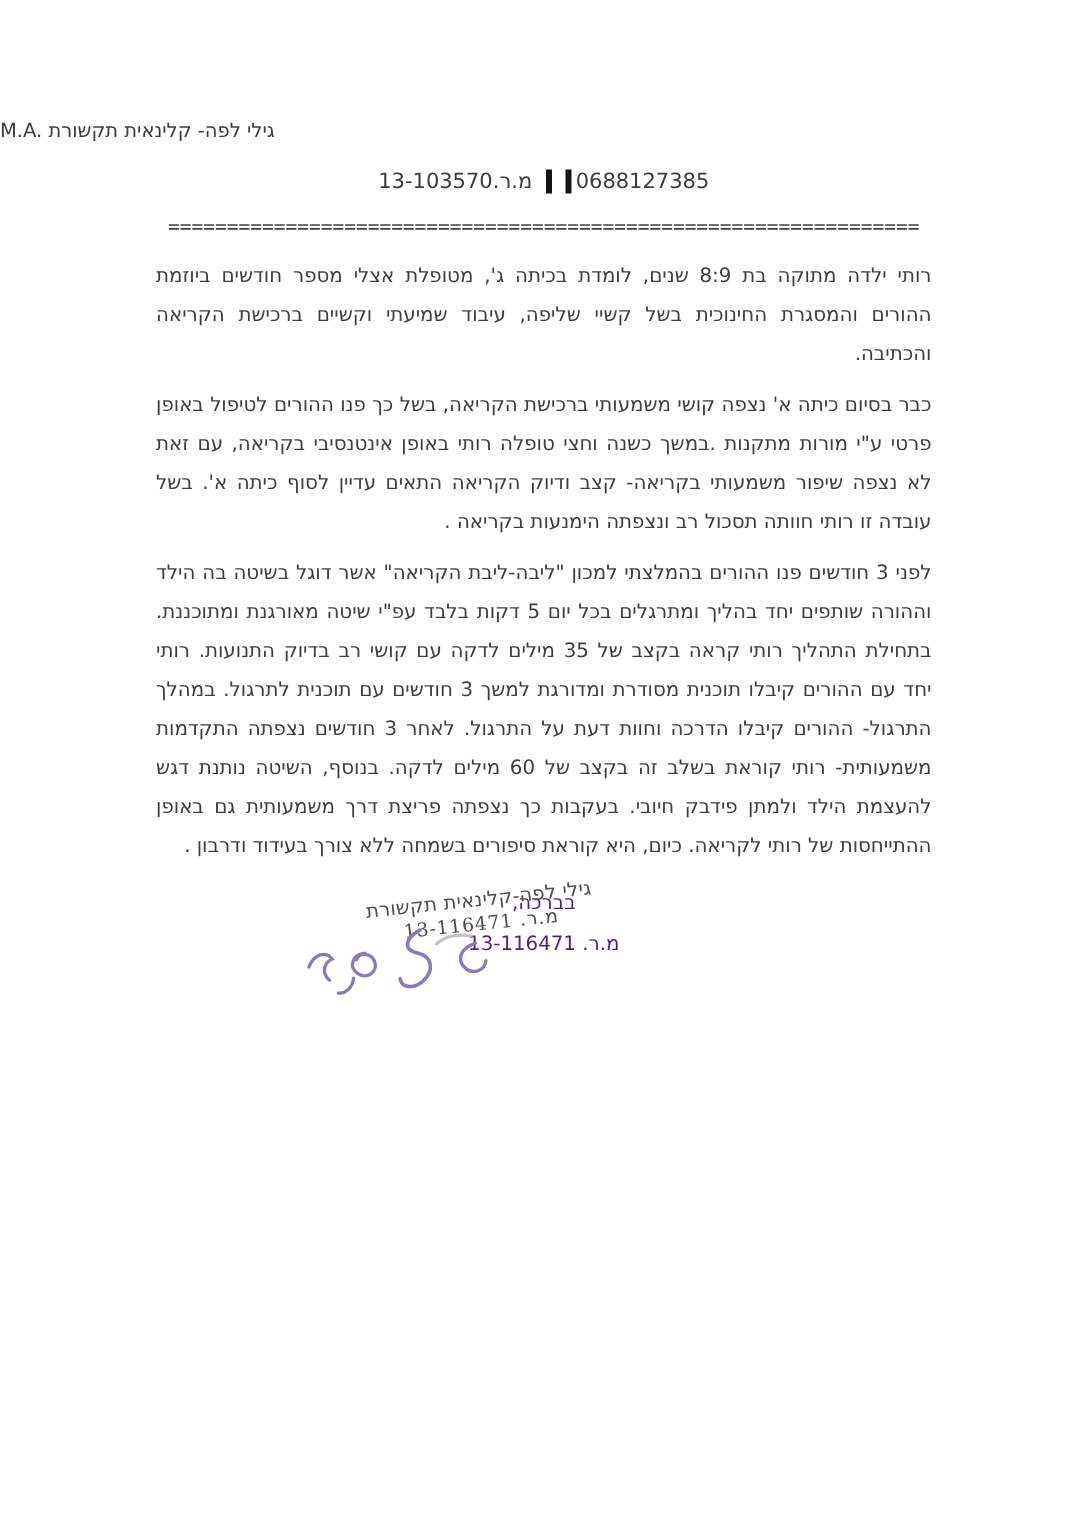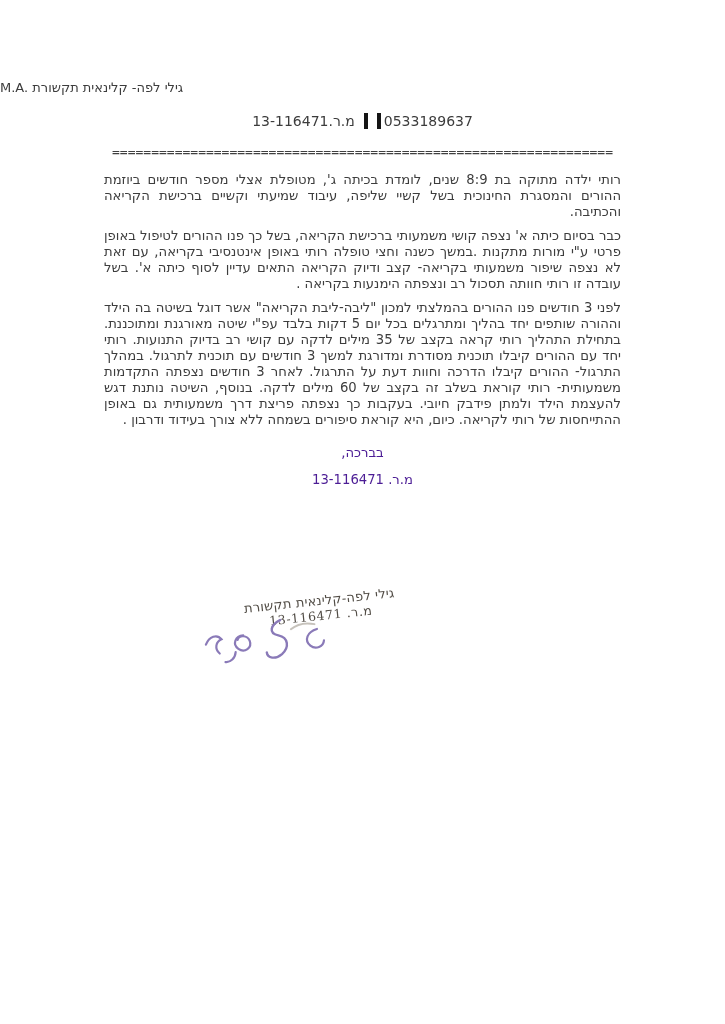--- a/index.html
+++ b/index.html
@@ -25,21 +25,21 @@
   .vbar.tight { margin-right: -6px; }
   .rule {
     margin-top: 13px; text-align: center;
     font-family: "DejaVu Sans Mono", monospace;
     font-size: 13px; line-height: 16px; letter-spacing: 0px;
     color: #3f3f3f; white-space: nowrap; overflow: hidden;
   }
   .doc {
     width: 517px; margin: 12px auto 16px;
     direction: rtl; text-align: justify;
-    font-size: 13.2px; line-height: 16px; color: #3d3d3d;
+    font-size: 13.2px; line-height: 26px; color: #3d3d3d;
   }
   .doc p { margin: 0 0 8px 0; }
   .signoff {
     margin-top: 12px; text-align: center; direction: rtl;
     font-size: 13.2px; color: #4c1d95;
   }
   .signoff .so-line { line-height: 18px; margin-bottom: 9px; }
   .stamp {
     position: absolute; left: 210px; top: 593px; width: 220px;
     transform: rotate(-6deg);
@@ -52,24 +52,24 @@
   .sig-svg { position: absolute; left: 196px; top: 615px; transform: rotate(-5deg); }
 </style>
 </head>
 <body>
 
 <div class="page">
 
   <div class="title">גילי לפה- קלינאית תקשורת M.A.‎</div>
 
   <div class="contact">
-    <span>0533189637</span>
+    <span>0688127385</span>
     <span class="vbar tight"></span>
     <span class="vbar"></span>
-    <span>מ.ר.13-116471</span>
+    <span>מ.ר.13-103570</span>
   </div>
 
   <div class="rule">================================================================</div>
 
   <div class="doc">
     <p>רותי ילדה מתוקה בת 8:9 שנים, לומדת בכיתה ג', מטופלת אצלי מספר חודשים ביוזמת ההורים והמסגרת החינוכית בשל קשיי שליפה, עיבוד שמיעתי וקשיים ברכישת הקריאה והכתיבה.</p>
     <p>כבר בסיום כיתה א' נצפה קושי משמעותי ברכישת הקריאה, בשל כך פנו ההורים לטיפול באופן פרטי ע"י מורות מתקנות .במשך כשנה וחצי טופלה רותי באופן אינטנסיבי בקריאה, עם זאת לא נצפה שיפור משמעותי בקריאה- קצב ודיוק הקריאה התאים עדיין לסוף כיתה א'. בשל עובדה זו רותי חוותה תסכול רב ונצפתה הימנעות בקריאה .</p>
     <p>לפני 3 חודשים פנו ההורים בהמלצתי למכון "ליבה-ליבת הקריאה" אשר דוגל בשיטה בה הילד וההורה שותפים יחד בהליך ומתרגלים בכל יום 5 דקות בלבד עפ"י שיטה מאורגנת ומתוכננת. בתחילת התהליך רותי קראה בקצב של 35 מילים לדקה עם קושי רב בדיוק התנועות. רותי יחד עם ההורים קיבלו תוכנית מסודרת ומדורגת  למשך 3 חודשים עם תוכנית לתרגול. במהלך התרגול- ההורים קיבלו הדרכה וחוות דעת על התרגול. לאחר 3 חודשים נצפתה התקדמות משמעותית- רותי קוראת בשלב זה בקצב של 60 מילים לדקה. בנוסף,  השיטה נותנת דגש להעצמת הילד ולמתן פידבק חיובי. בעקבות כך נצפתה פריצת דרך משמעותית גם באופן ההתייחסות של רותי לקריאה. כיום, היא קוראת סיפורים בשמחה ללא צורך בעידוד ודרבון .</p>
   </div>
 

